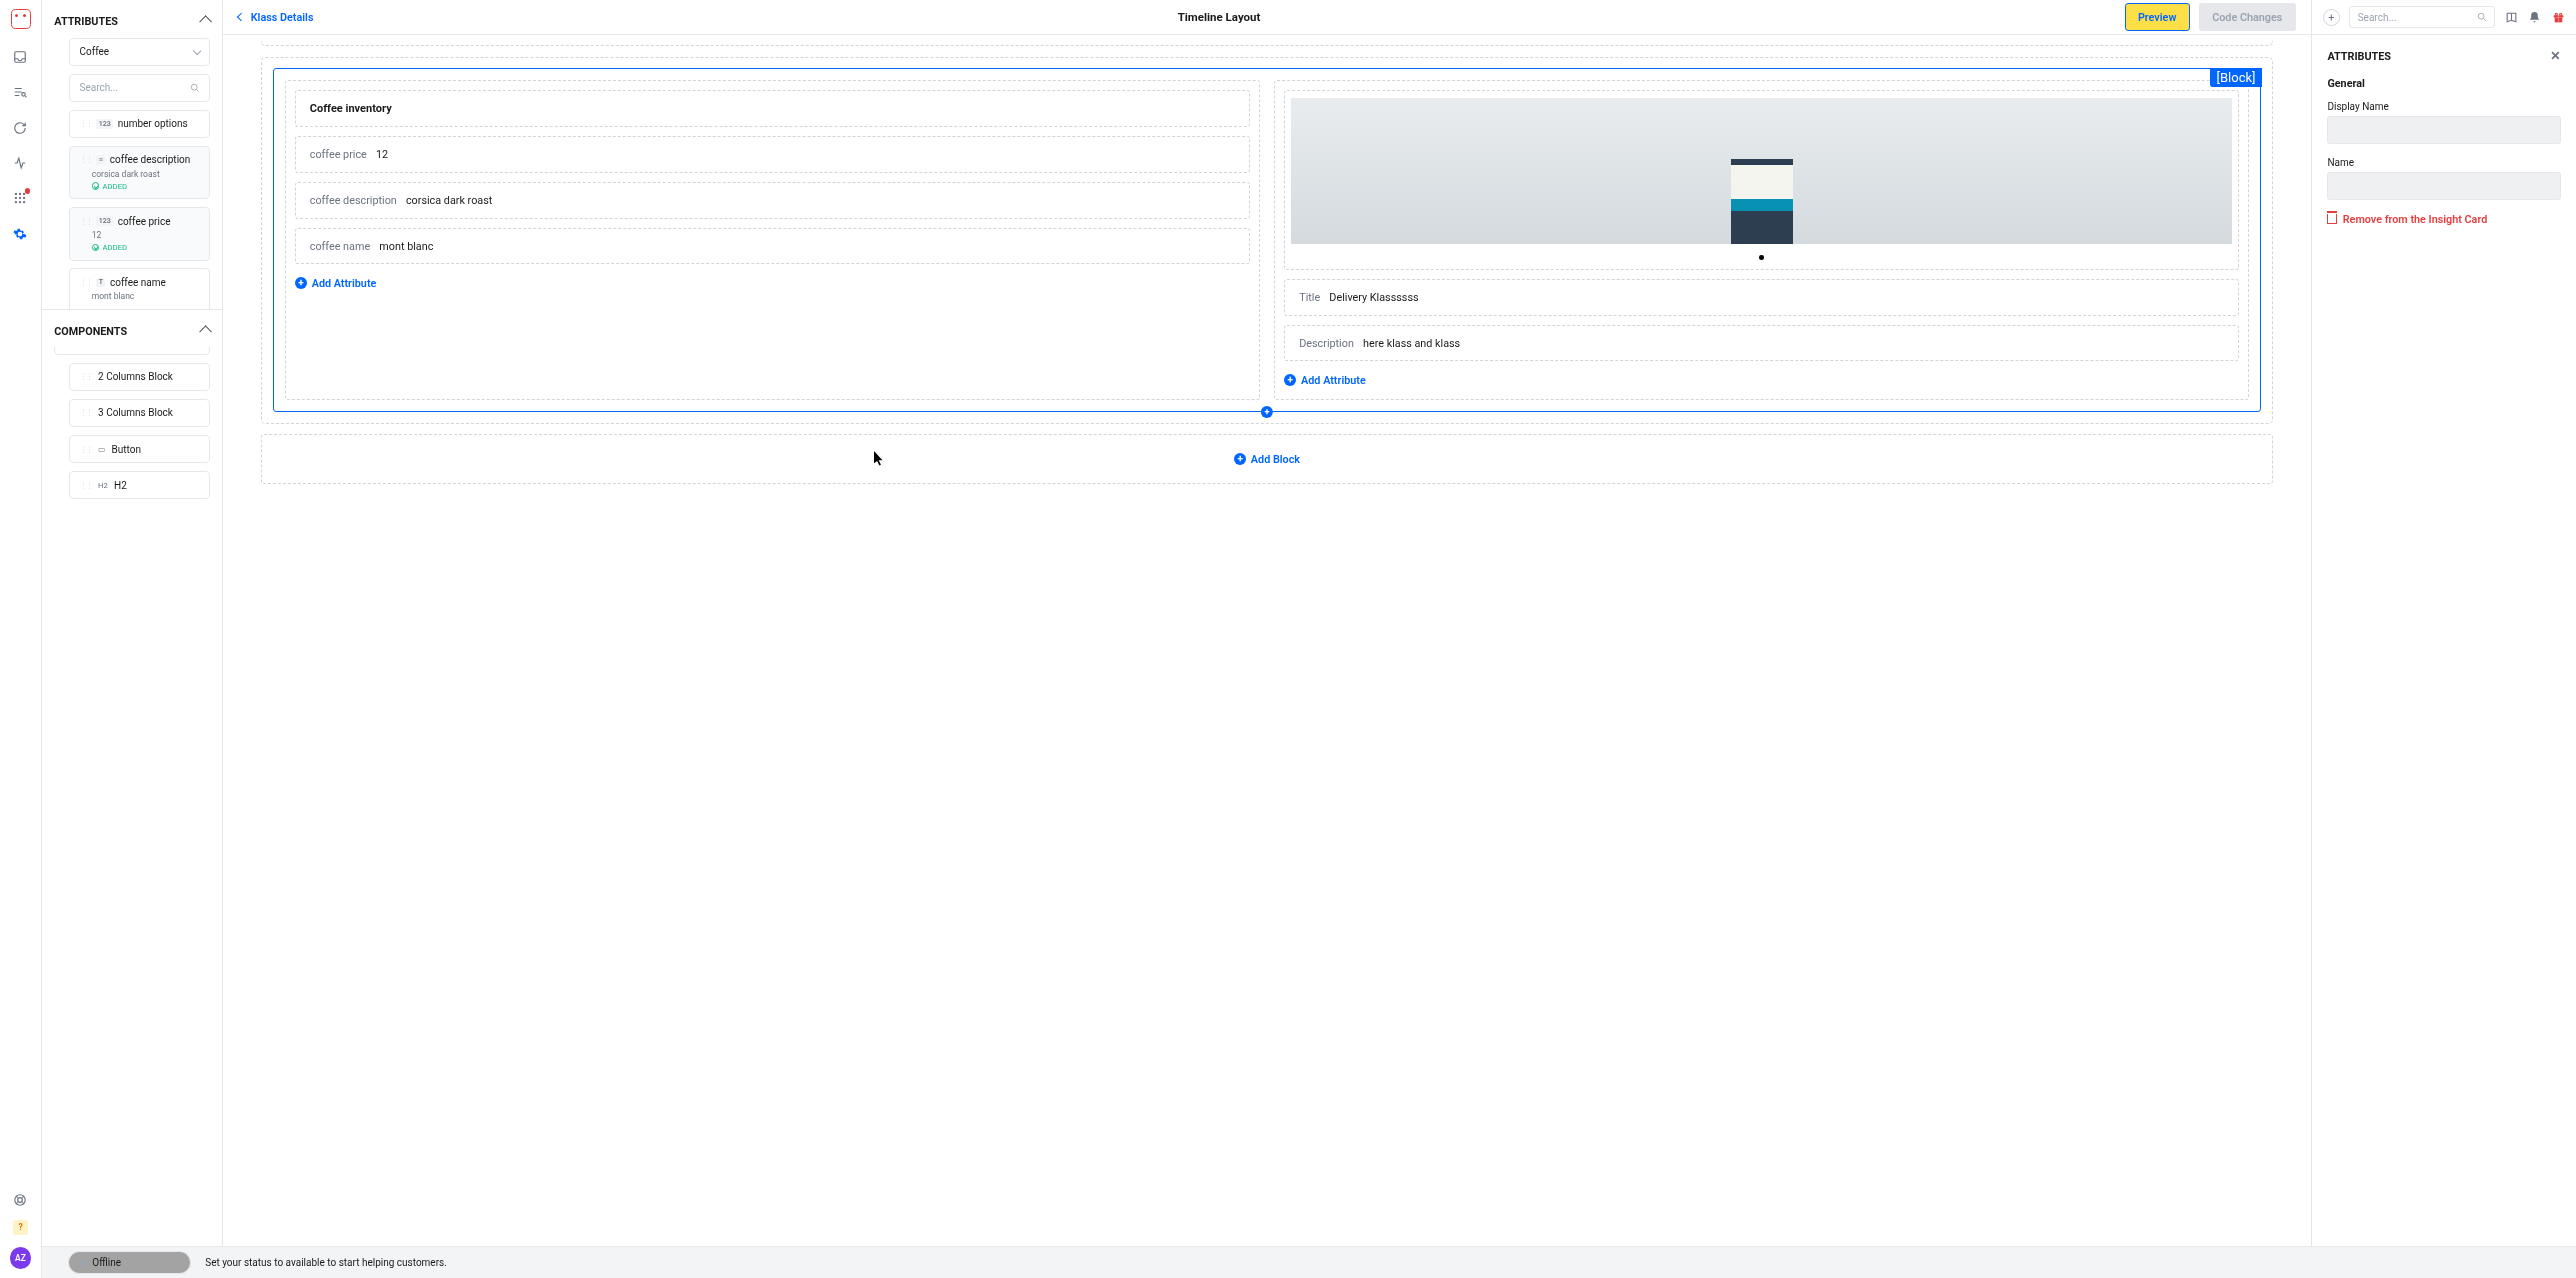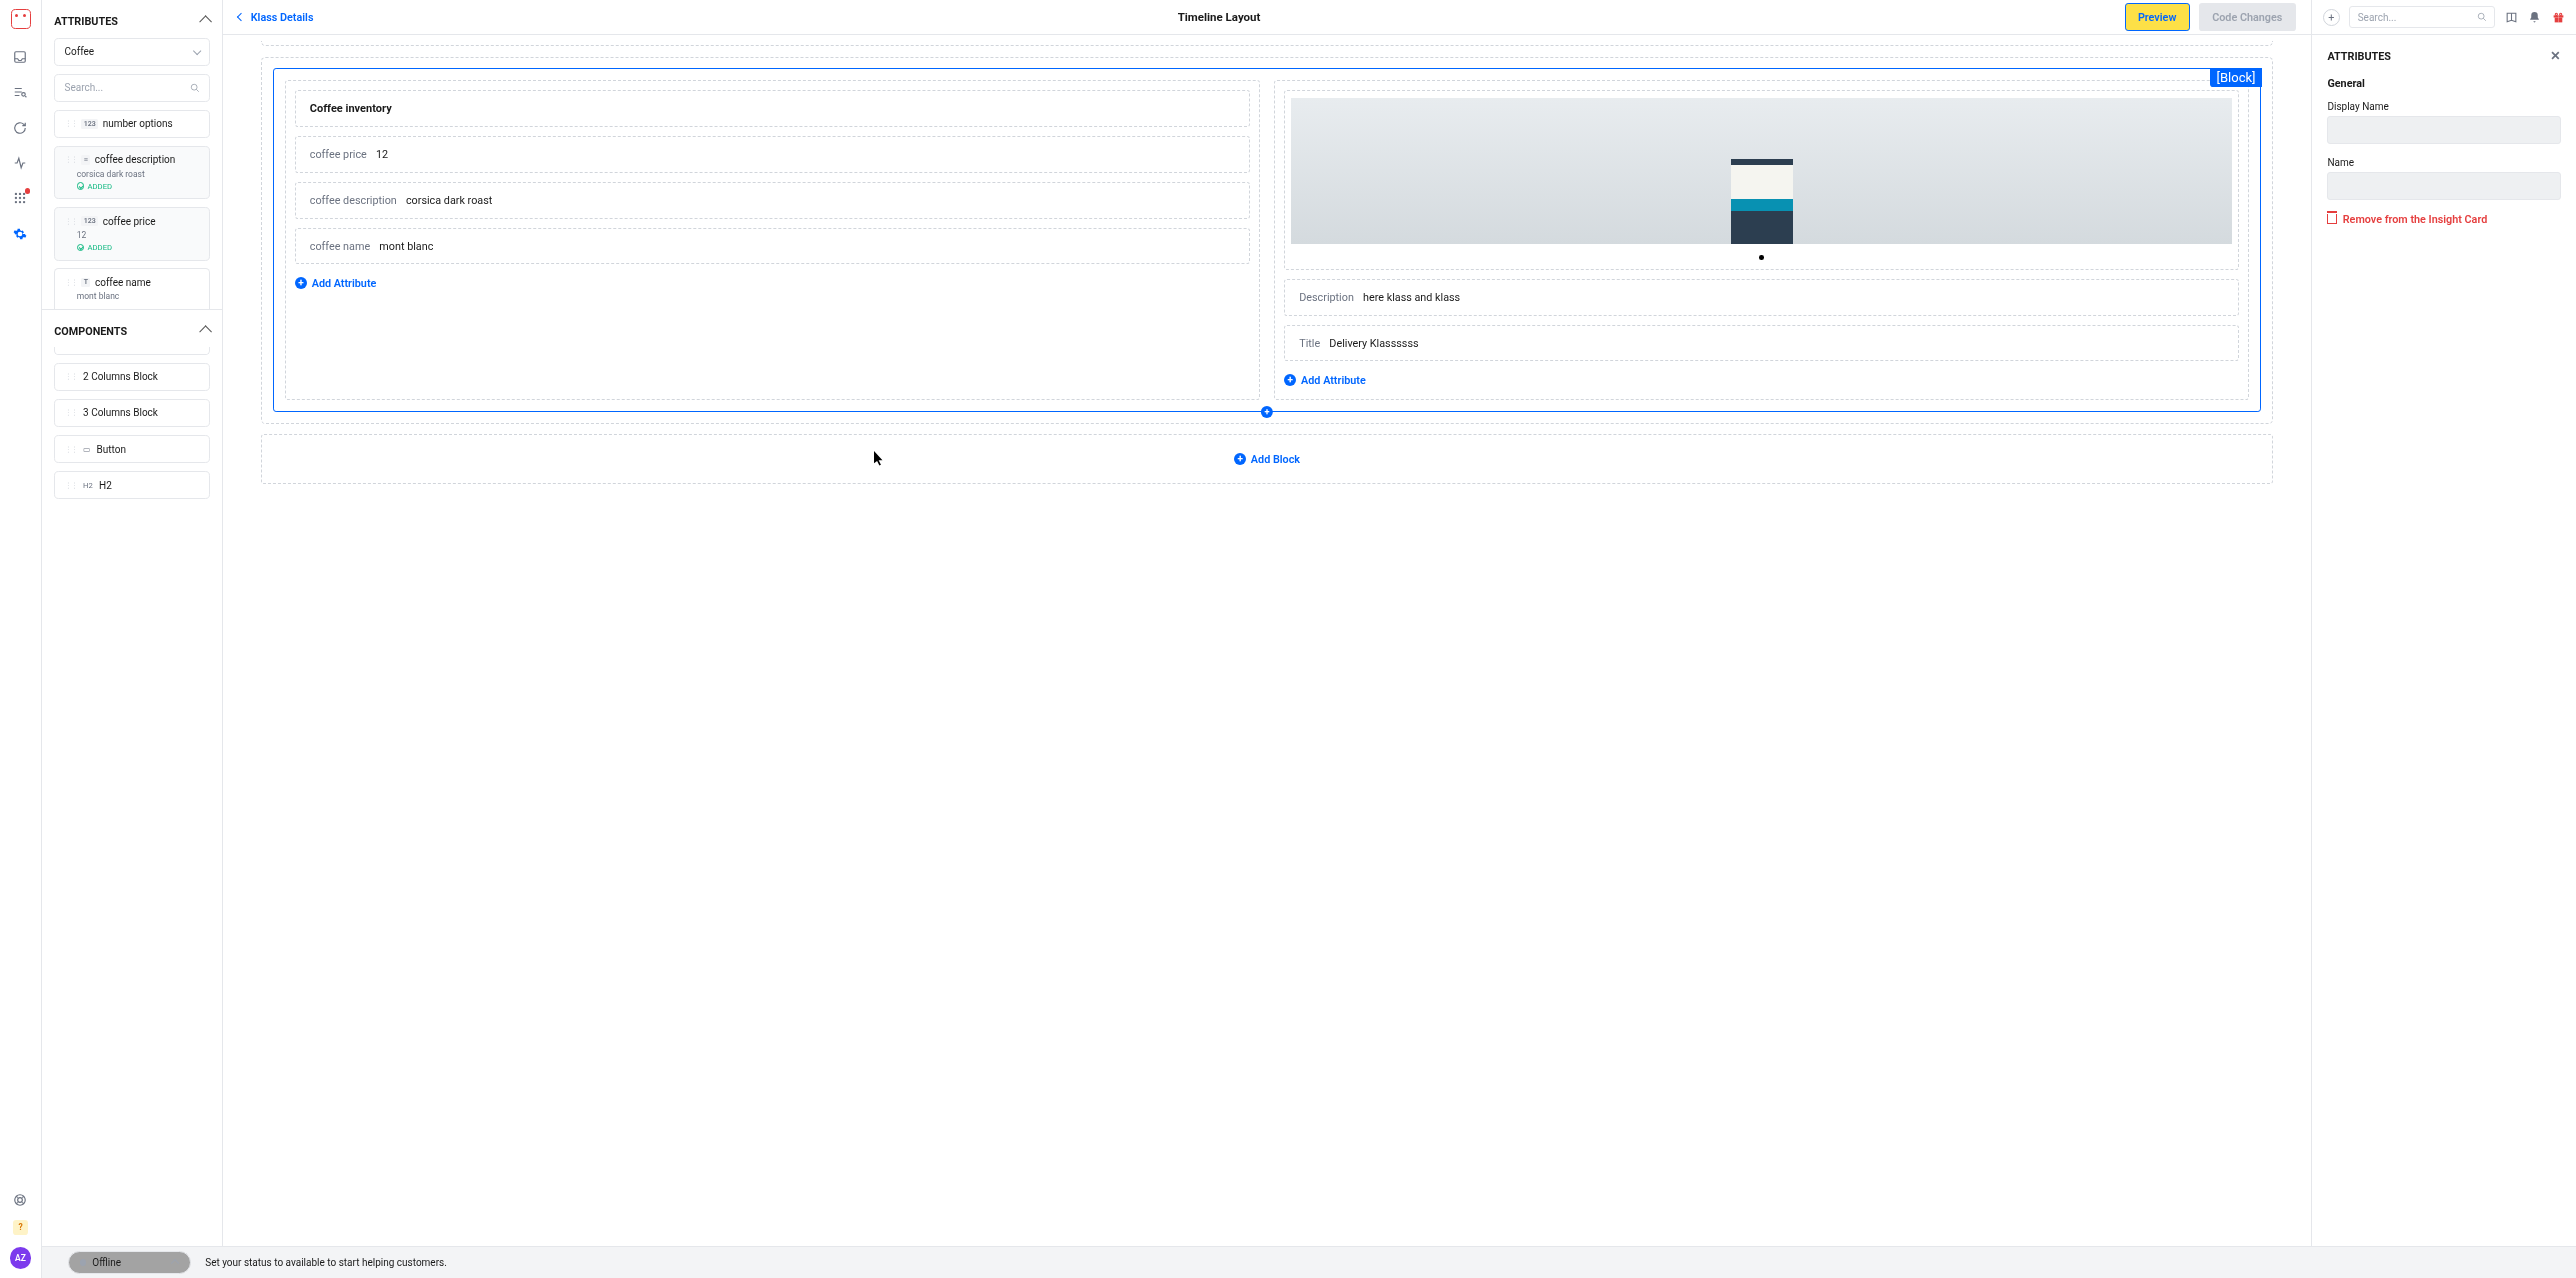--- a/index.html
+++ b/index.html
@@ -66,21 +66,21 @@
     flex-direction: column;
     overflow: hidden;
   }
   .section-header {
     display:flex; justify-content:space-between; align-items:center;
     padding: 15.4px 0 9.2px 0; font-weight:700; font-size:10.8px;
   }
   .chevron { width:9.2px; height:9.2px; border-right:1.5px solid #555; border-bottom:1.5px solid #555; transform:rotate(-135deg);}
   .select-box, .search-box, .attr-item, .comp-item {
     border:0.8px solid var(--border); border-radius:4.6px; padding:7.7px 9.2px; margin-bottom:7.7px;
-    background:#fff; font-size:10px; display:flex; align-items:center; gap:6.2px;
+    background:#fff; font-size:10px; display:flex; align-items:center; gap:6.2px;margin-left:15px;
   }
   .select-box { justify-content:space-between; }
   .search-box { color:#9ca3af; justify-content:space-between;}
   .attr-item { flex-direction:column; align-items:flex-start; gap:3.1px; cursor:grab; position:relative;}
   .attr-item.added { background:#f9fafb; }
   .attr-item .row1 { display:flex; align-items:center; gap:4.6px; width:100%;}
   .attr-item .handle { color:#d1d5db; font-size:7.7px; letter-spacing:-1.5px;}
   .attr-item .type-badge { font-size:7px; font-weight:600; color:#6b7280; background:#f3f4f6; padding:0.8px 2.3px; border-radius:1.5px;}
   .attr-item .sub { font-size:8.5px; color:#6b7280; padding-left:12.3px;}
   .attr-item .status { font-size:7.7px; color:#10b981; padding-left:12.3px; display:flex; align-items:center; gap:3.1px;}
@@ -347,26 +347,26 @@
           </div>
 
           <div class="col">
             <div class="field-card" style="padding:6.2px;">
               <div class="image-placeholder">
                 <div class="coffee-box"></div>
               </div>
               <div class="pager"><span class="pager-dot"></span></div>
             </div>
             <div class="field-card field-row">
+              <span class="field-label">Title</span>
+              <span class="field-value">Delivery Klassssss</span>
+            </div>
+            <div class="field-card field-row">
               <span class="field-label">Description</span>
               <span class="field-value">here klass and klass</span>
-            </div>
-            <div class="field-card field-row">
-              <span class="field-label">Title</span>
-              <span class="field-value">Delivery Klassssss</span>
             </div>
             <div class="add-link">
               <span class="plus-circle">+</span>
               <span>Add Attribute</span>
             </div>
           </div>
 
           <div class="block-handle">+</div>
         </div>
       </div>

